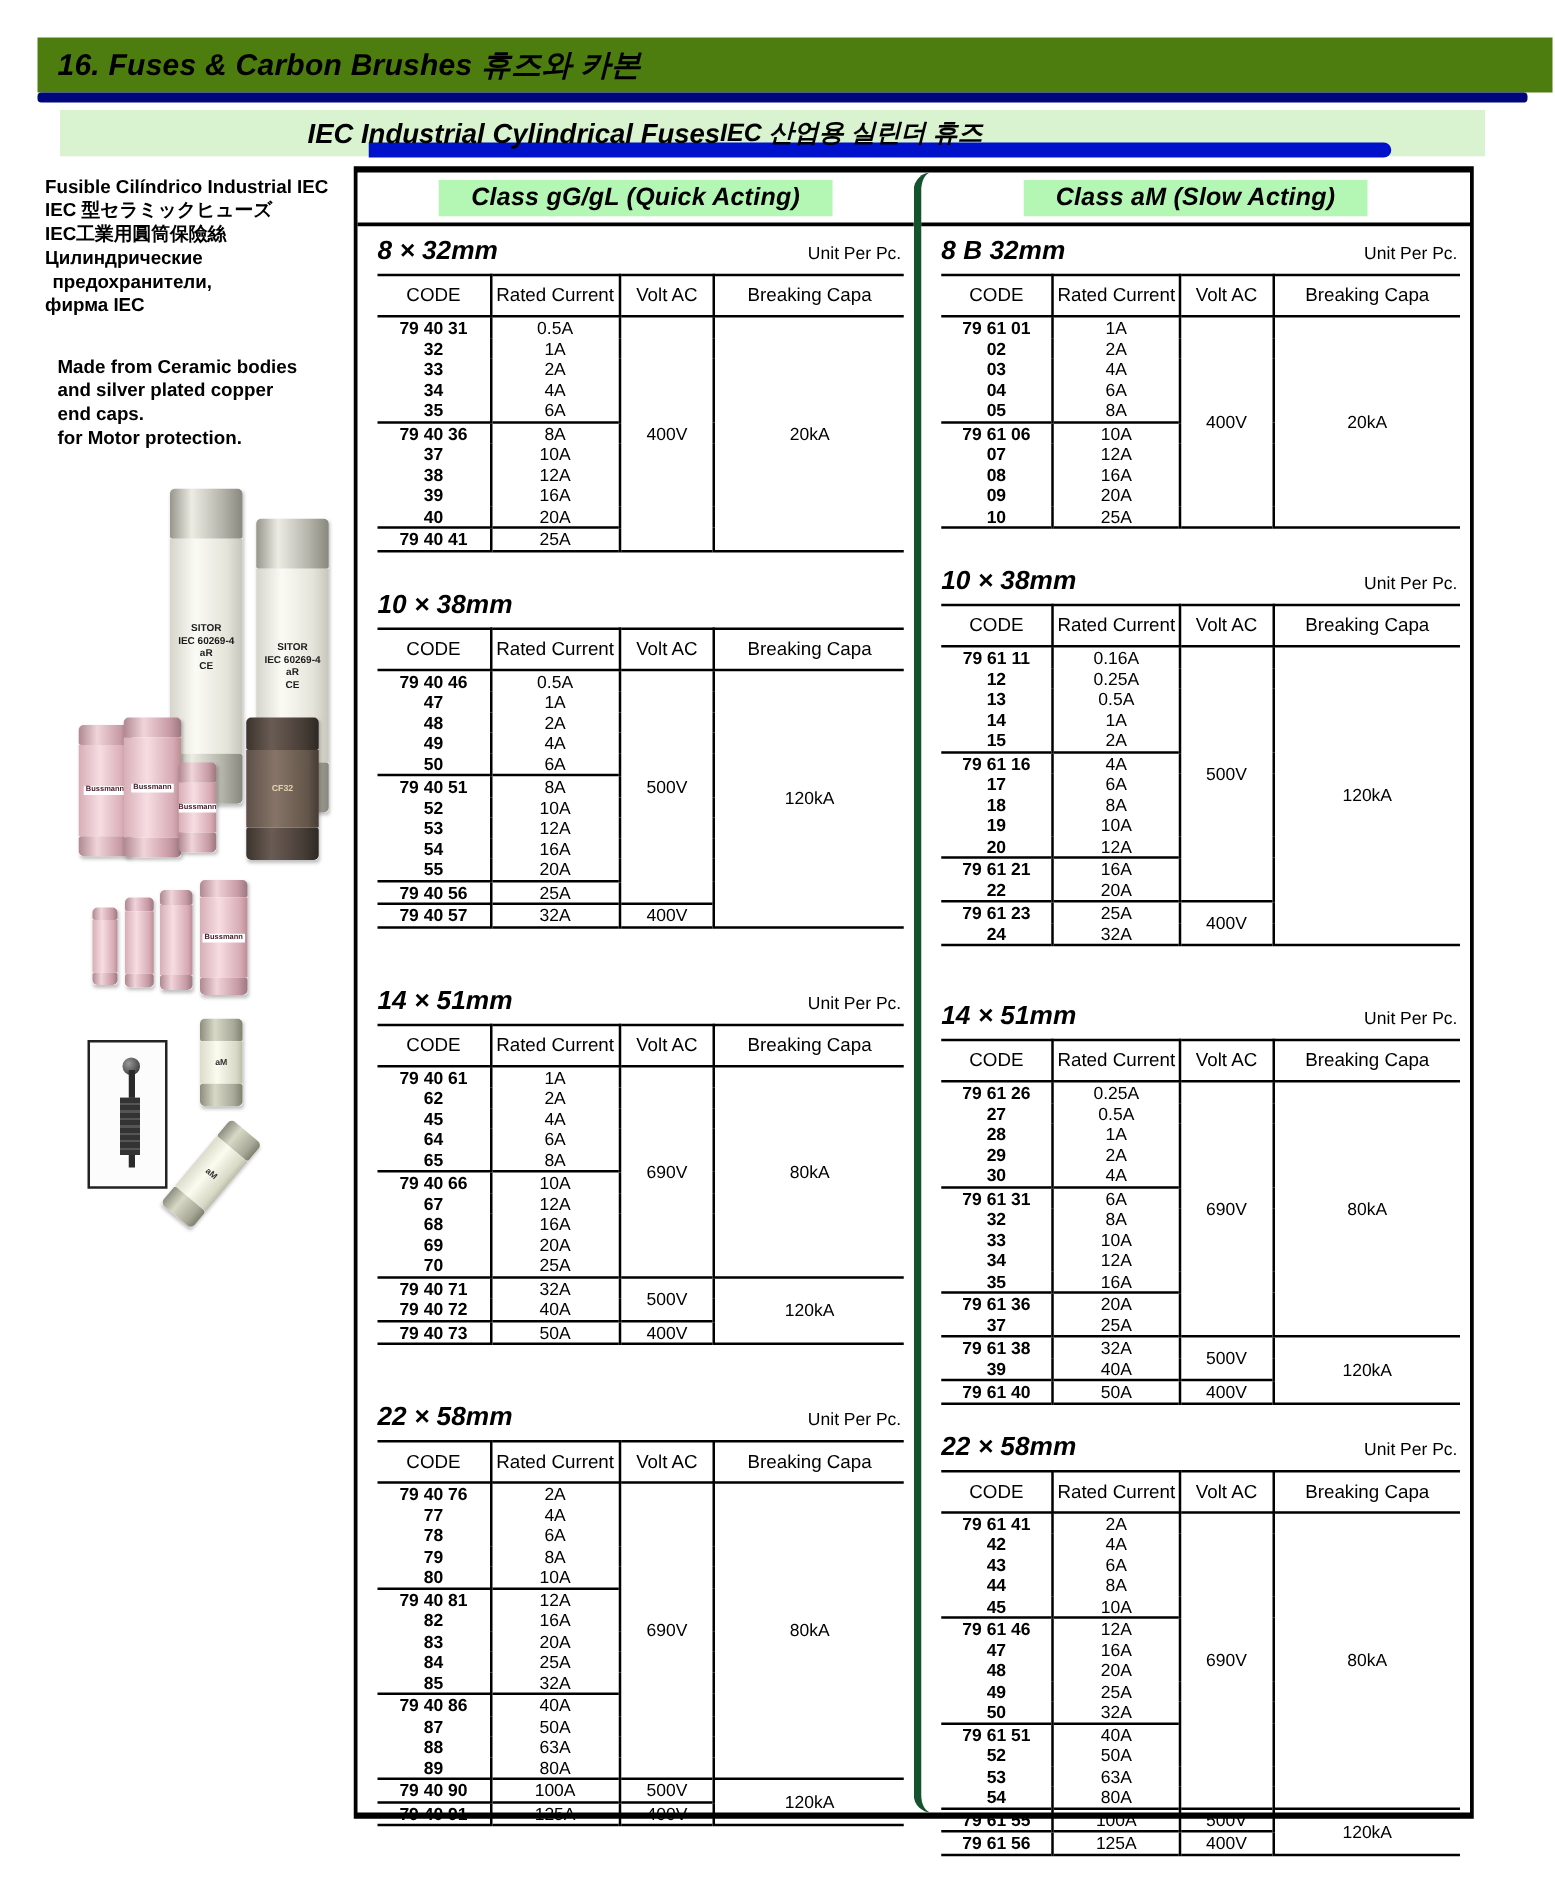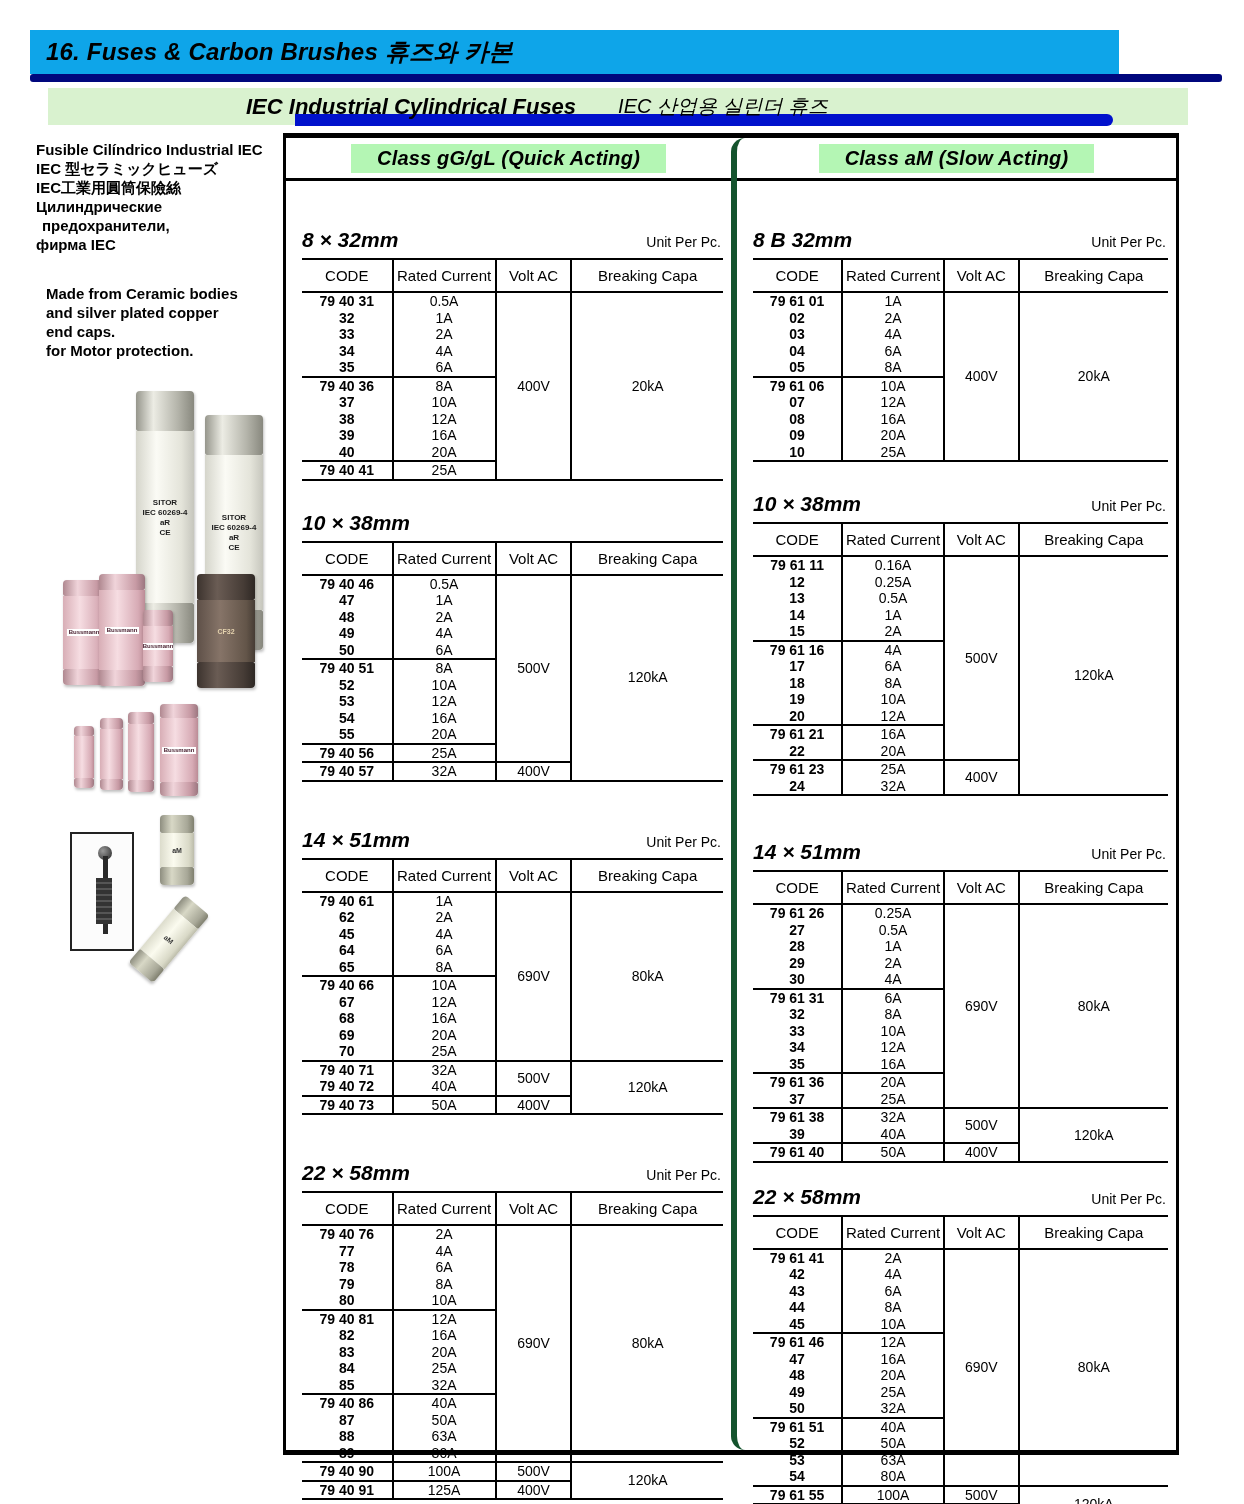--- a/index.html
+++ b/index.html
@@ -1,29 +1,29 @@
 <!DOCTYPE html>
 <html><head>
 <meta charset="utf-8">
 <style>
   html,body{margin:0;padding:0;background:#fff;}
   body{width:1244px;height:1504px;position:relative;overflow:hidden;
        font-family:"Liberation Sans","DejaVu Sans",sans-serif;color:#000;}
 
   
-  .banner{position:absolute;left:30px;top:30px;width:1089px;height:44px;background:#0ea5e9;
+  .banner{position:absolute;left:30px;top:30px;width:1212px;height:44px;background:#4d7c0f;
           display:flex;align-items:center;}
   .banner-title{font-size:24px;font-weight:bold;font-style:italic;padding-left:16px;letter-spacing:.2px;}
   .navy-bar{position:absolute;left:30px;top:74px;width:1192px;height:8px;background:#00077d;border-radius:3px;}
 
   
   .band{position:absolute;left:48px;top:88px;width:1140px;height:37px;background:#d9f2cf;text-align:right;}
   .band-inner{position:relative;z-index:2;display:flex;align-items:center;height:100%;}
   .sec-en{font-size:22px;font-weight:bold;font-style:italic;margin-left:198px;}
-  .sec-ko{font-size:20px;font-weight:normal;font-style:italic;margin-left:42px;}
+  .sec-ko{font-size:20px;font-weight:bold;font-style:italic;}
   .blue-underline{position:absolute;left:295px;top:114px;width:818px;height:12px;background:#0011cc;
                   border-radius:0 7px 7px 0;z-index:1;}
 
   
   .sidebar{position:absolute;left:36px;top:140px;width:250px;}
   .desc-line{display:block;font-size:15px;line-height:19px;font-weight:bold;}
   .desc-line:nth-child(5){padding-left:6px;}
   .note-block{margin-top:30px;padding-left:10px;}
   .note-line{display:block;font-size:15px;line-height:19px;font-weight:bold;}
 
@@ -57,21 +57,21 @@
   
   .main-box{position:absolute;left:283px;top:133px;width:896px;height:1322px;
             border-top:5px solid #000;border-bottom:5px solid #000;
             border-left:3px solid #000;border-right:3px solid #000;
             box-sizing:border-box;display:flex;}
   .half{width:50%;box-sizing:border-box;display:flex;flex-direction:column;}
   .half.right{border-left:6px solid #14532d;border-radius:14px;}
   .class-row{height:40px;border-bottom:3px solid #000;display:flex;align-items:center;justify-content:center;flex:0 0 auto;}
   .class-chip{background:#b4f6b4;font-size:20px;font-weight:bold;font-style:italic;
               padding:3px 26px;letter-spacing:.2px;}
-  .tables{padding:0 8px 0 16px;margin-top:39px;}
+  .tables{padding:0 8px 0 16px;}
 
   .fuse-table{margin-top:8px;}
   .col0 .fuse-table:nth-of-type(2){margin-top:30px;}
   .col0 .fuse-table:nth-of-type(3){margin-top:46px;}
   .col0 .fuse-table:nth-of-type(4){margin-top:46px;}
   .col1 .fuse-table:nth-of-type(2){margin-top:30px;}
   .col1 .fuse-table:nth-of-type(3){margin-top:44px;}
   .col1 .fuse-table:nth-of-type(4){margin-top:22px;}
 
   .size-row{display:flex;align-items:baseline;height:30px;}

